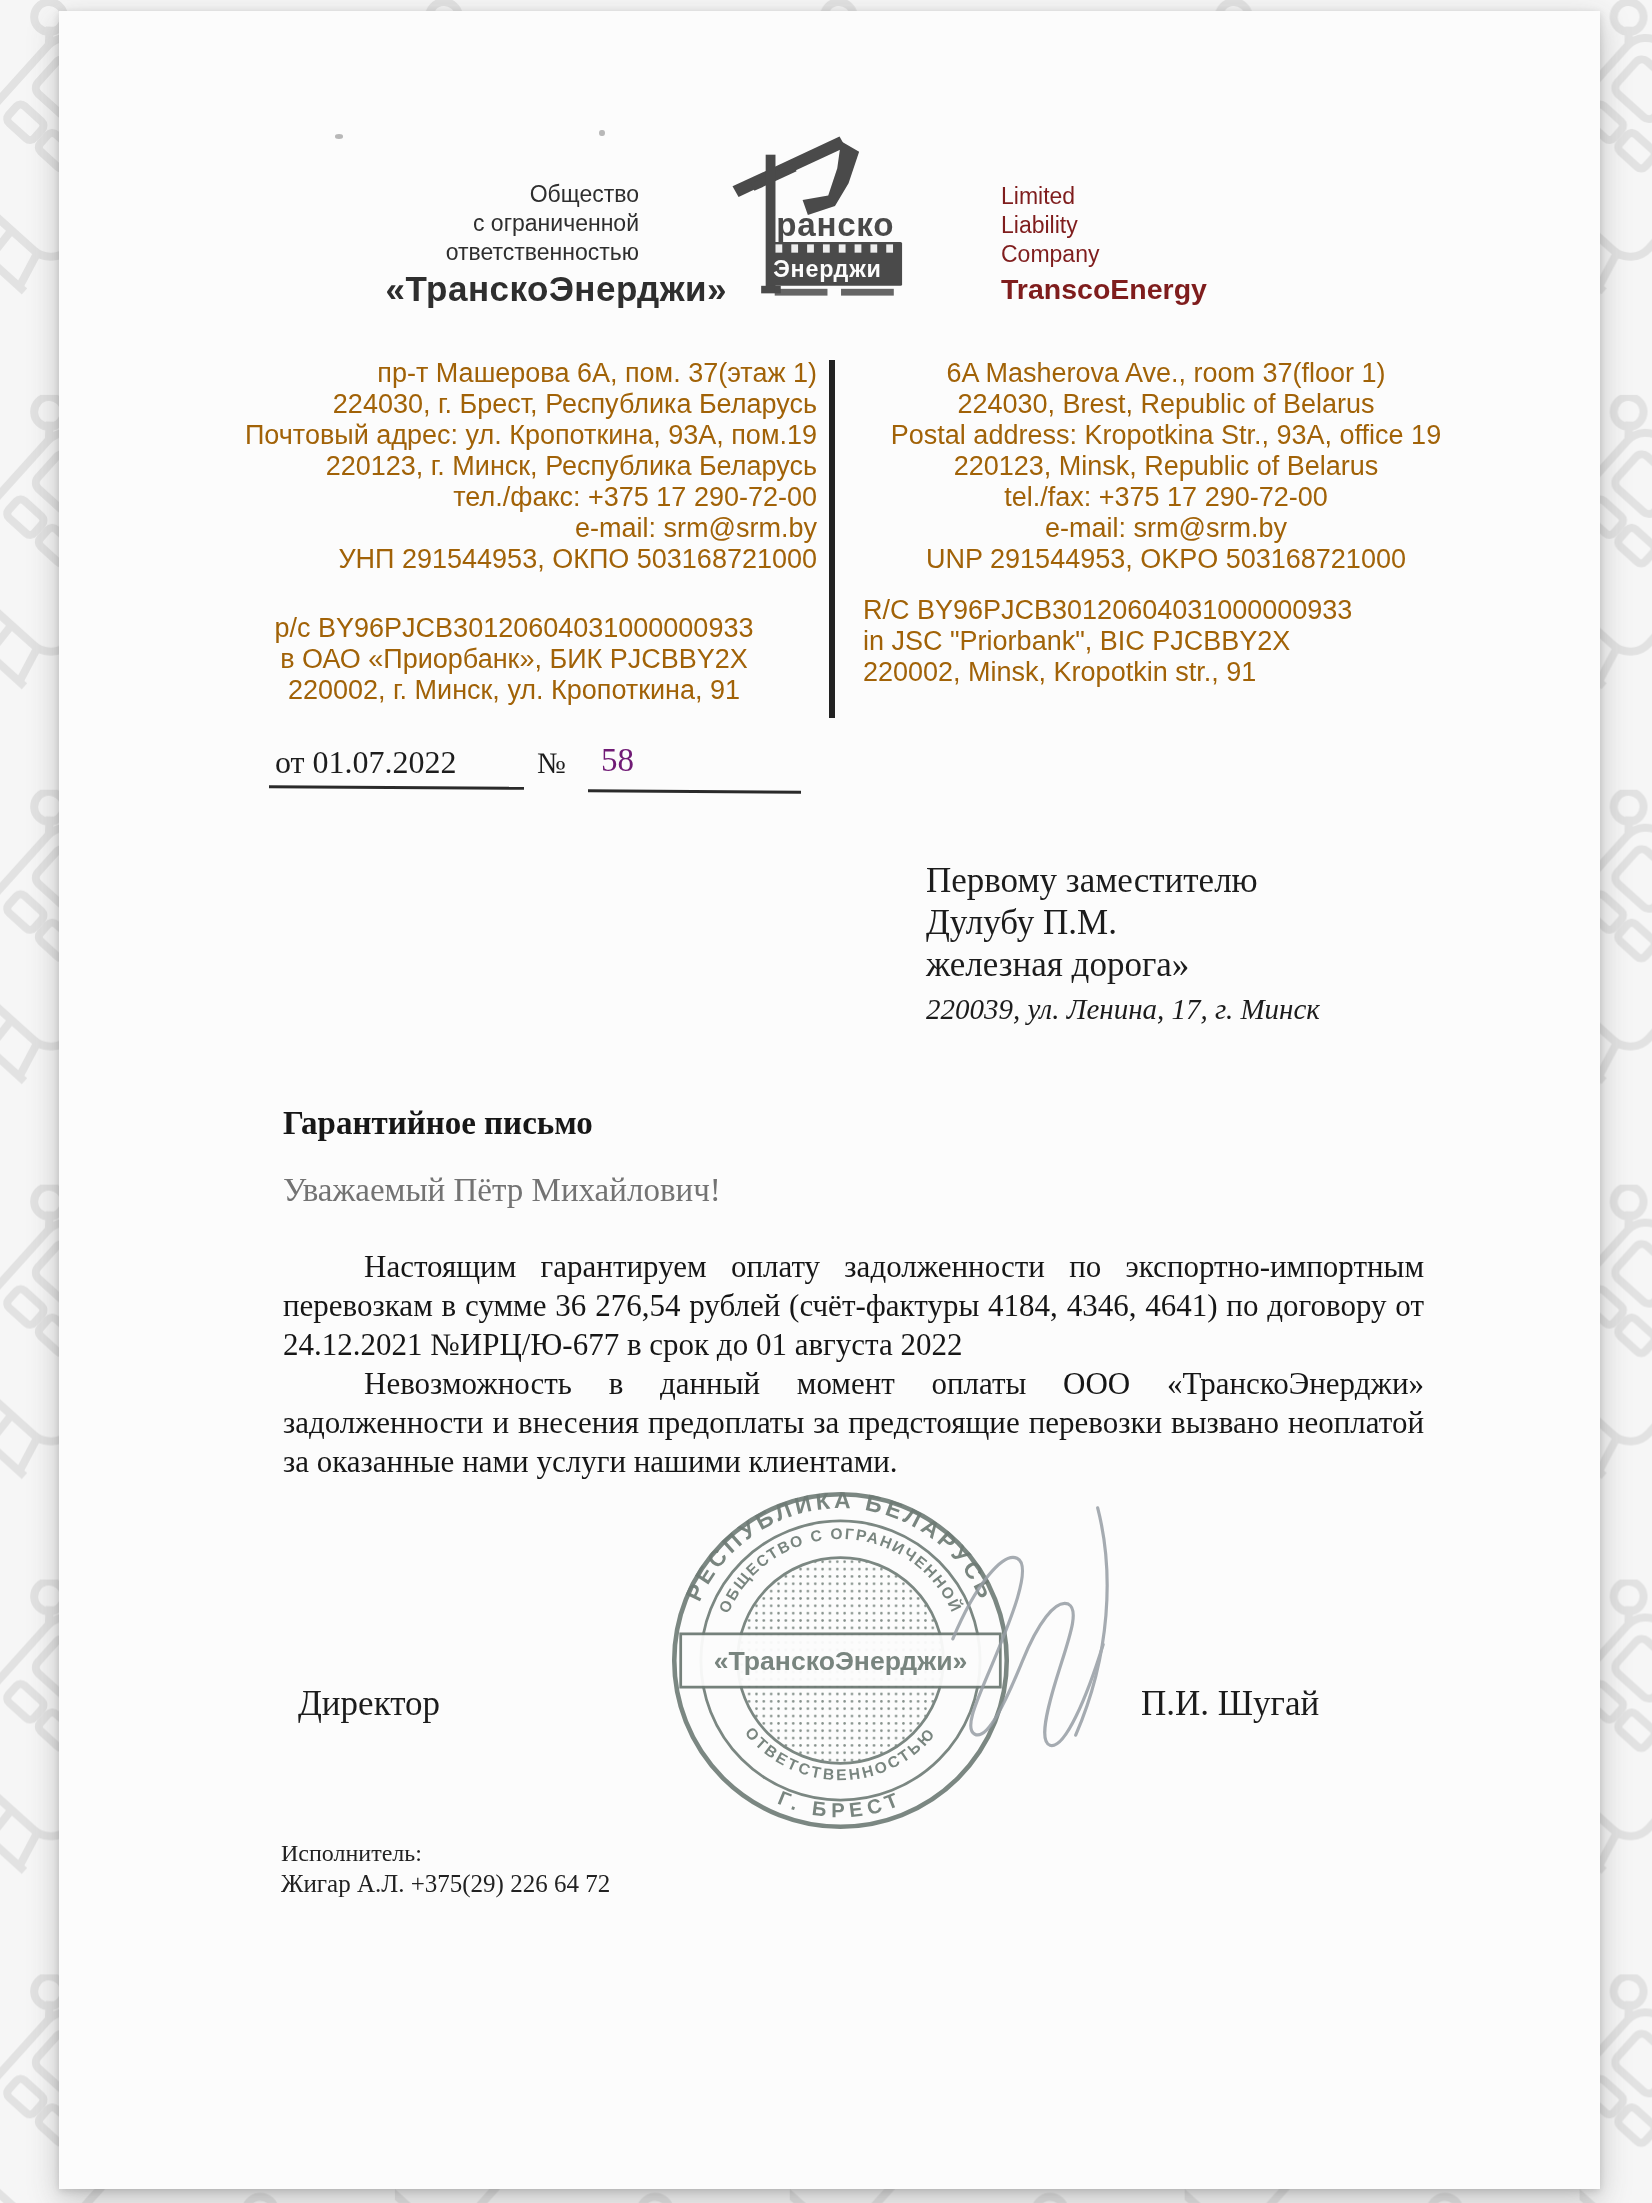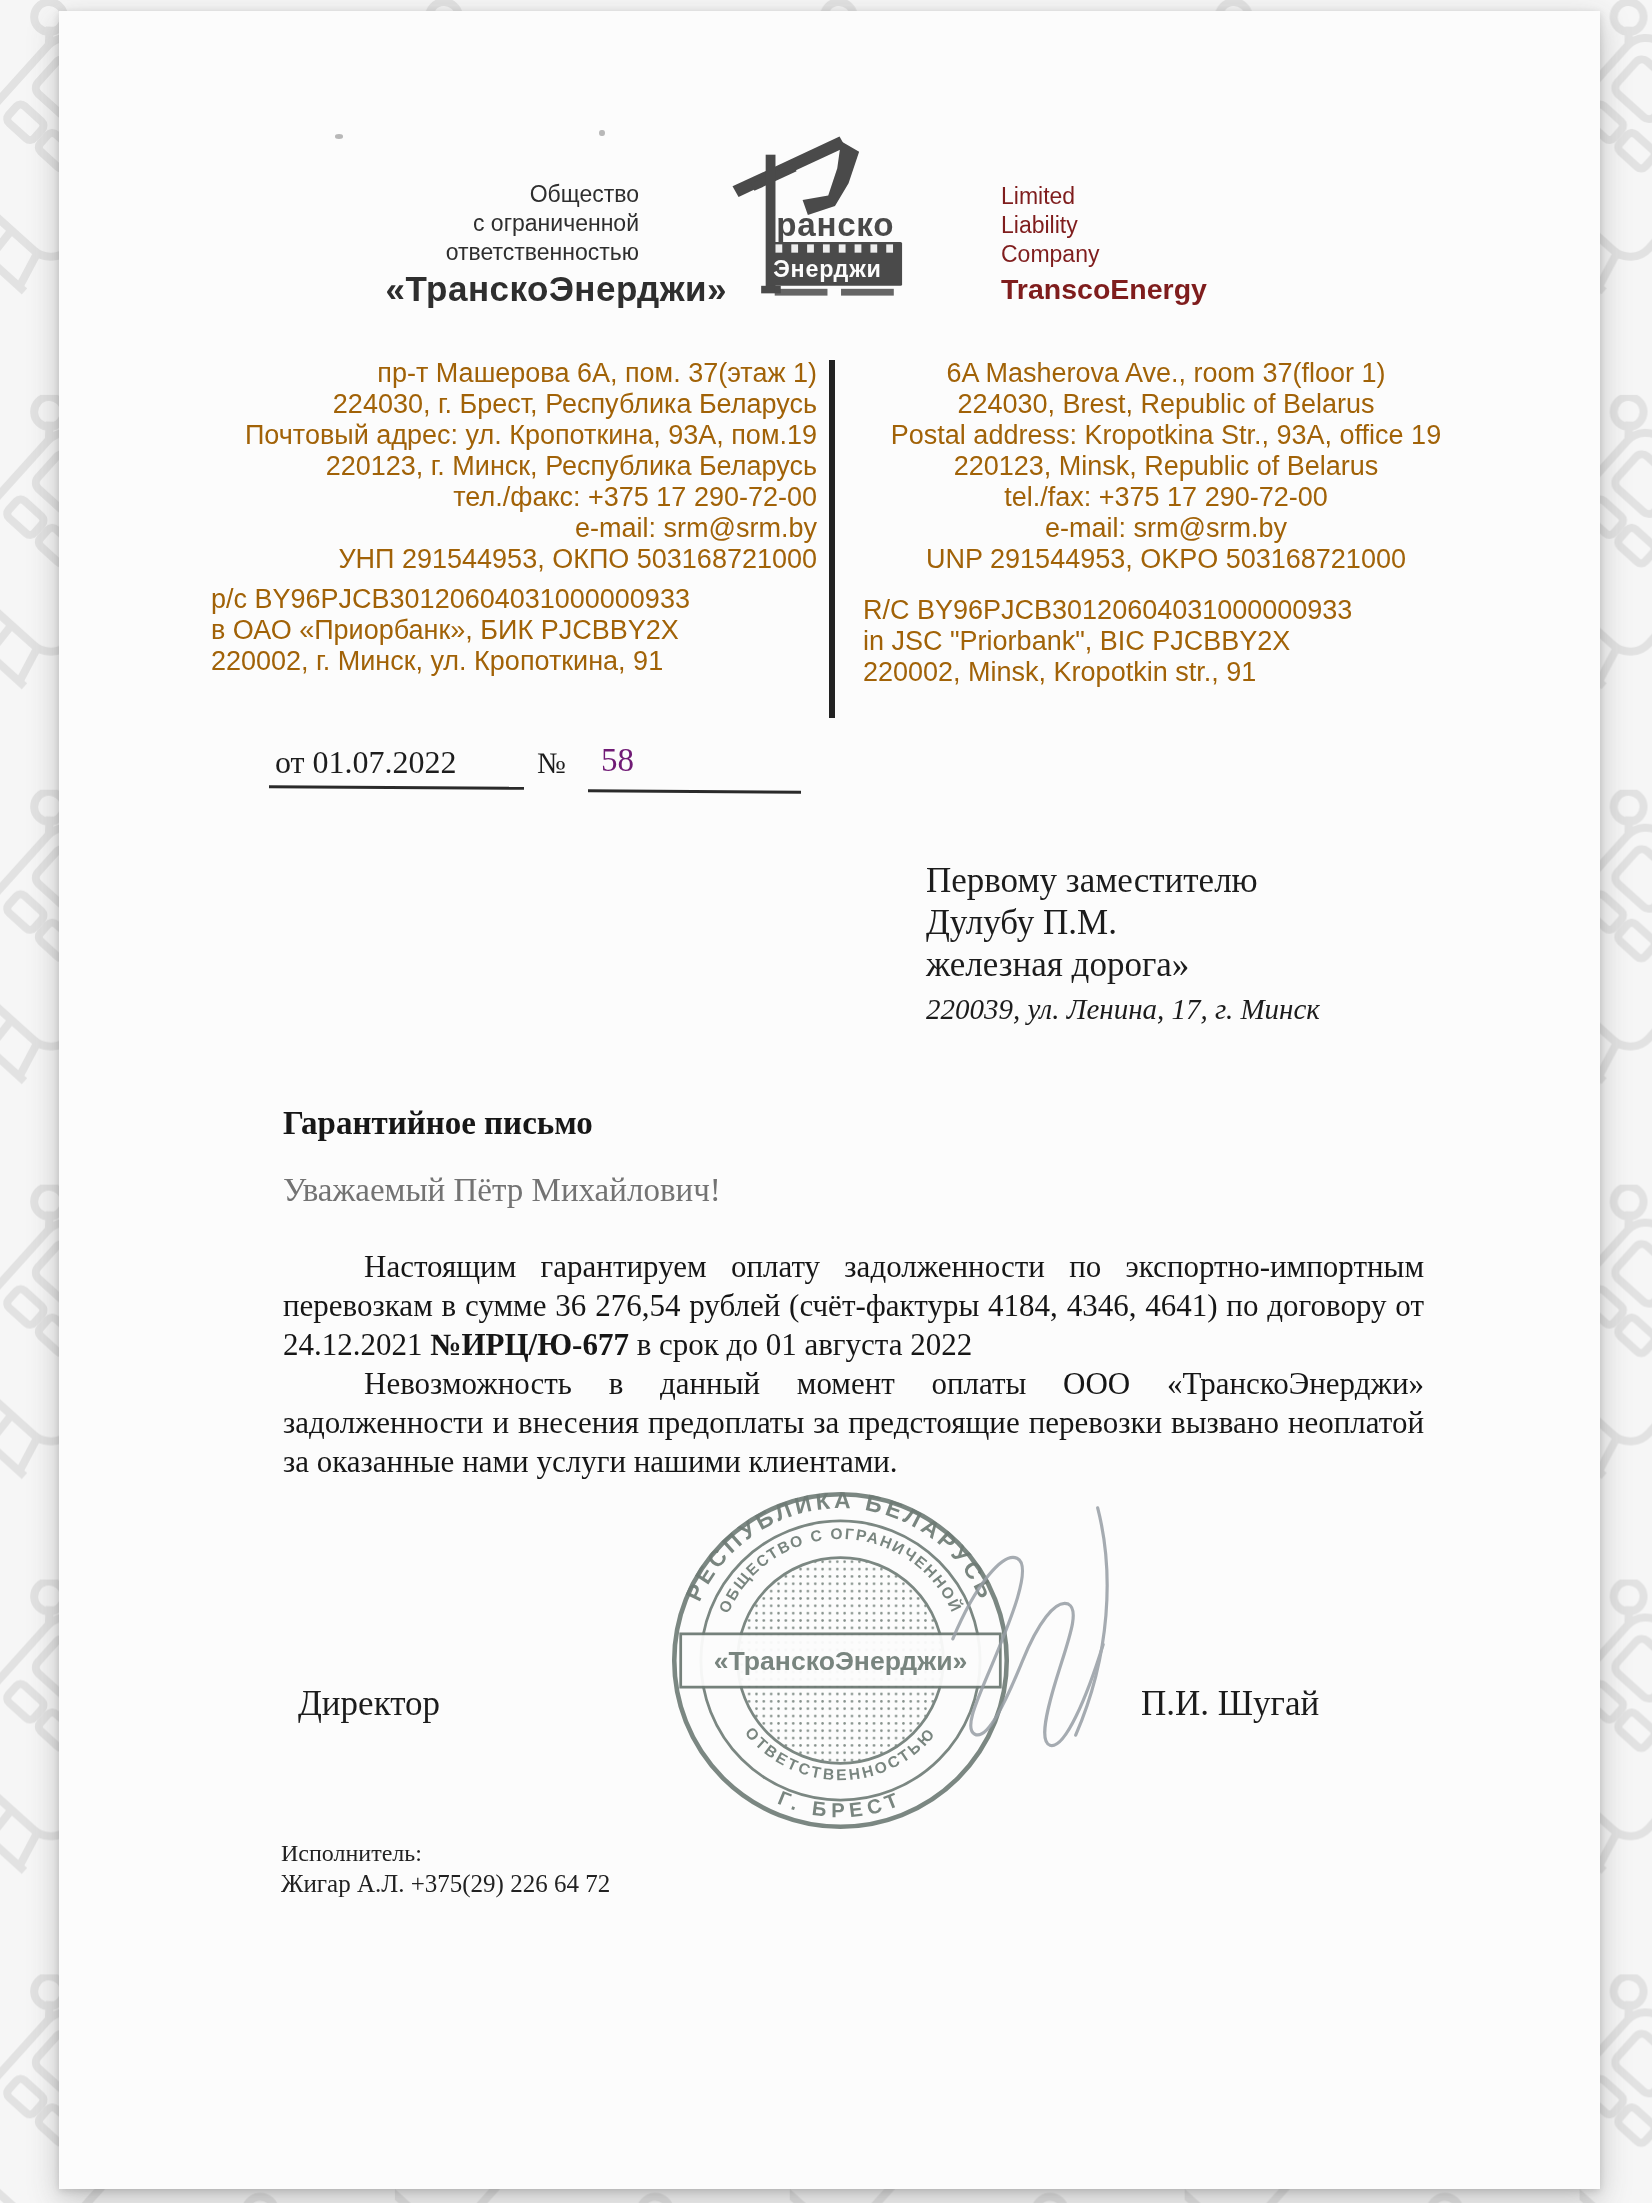--- a/index.html
+++ b/index.html
@@ -25,21 +25,21 @@
   .ru-co .small { font-size: 23px; line-height: 29px; padding-right: 88px; font-family: "Liberation Sans", sans-serif; }
   .ru-co .big   { font-size: 35px; font-weight: bold; margin-top: 1.8px; font-family: "Liberation Sans", sans-serif; letter-spacing: 0.5px; }
   .en-co { left: 1001px; top: 182px; text-align: left; color: #7f1d1d; }
   .en-co .small { font-size: 23px; line-height: 29px; font-family: "Liberation Sans", sans-serif; }
   .en-co .big   { font-size: 28.5px; font-weight: bold; margin-top: 3.7px; font-family: "Liberation Sans", sans-serif; }
 
   
   .addr { font-size: 27px; line-height: 31px; color: #a16207; font-family: "Liberation Sans", sans-serif; }
   .ru-addr { left: 211px; top: 358px; width: 606px; text-align: right; }
   .en-addr { left: 863px; top: 358px; width: 606px; text-align: center; }
-  .ru-bank { left: 211px; top: 584px; width: 606px; text-align: left; }
+  .ru-bank { left: 211px; top: 613px; width: 606px; text-align: center; }
   .en-bank { left: 863px; top: 595px; width: 606px; text-align: left; }
   .vdiv { left: 829px; top: 360px; width: 6.4px; height: 358px; background: #222; }
 
   
   .ref-date { left: 275px; top: 744px; font-size: 32px; color: #1d1d1d; }
   .ref-no   { left: 537px; top: 746px; font-size: 30px; color: #1d1d1d; }
   .ref-num  { left: 601px; top: 742px; font-size: 33px; color: #701a75; }
   .rule { height: 2.8px; background: #2a2a2a; }
   .rule1 { left: 269px; top: 786px; width: 255px; transform: rotate(.35deg); }
   .rule2 { left: 588px; top: 790px; width: 213px; transform: rotate(.35deg); }
@@ -47,21 +47,21 @@
   
   .addressee { left: 926px; top: 860px; width: 533px; color: #1c1c1c; }
   .addressee .ln { font-size: 35px; line-height: 42px; }
   .addressee .addr-it { font-size: 29px; font-style: italic; margin-top: 7.3px; }
 
   
   .subject { left: 283px; top: 1105px; font-size: 33px; font-weight: bold; color: #171717; }
   .salutation { left: 283px; top: 1172px; width: 1141px; text-align: left; font-size: 33px; color: #737373; }
   .bodytext { left: 283px; top: 1247px; width: 1141px; font-size: 31px; line-height: 39px; color: #161616; text-align: justify; }
   .bodytext p { margin: 0; text-indent: 81px; }
-  .b { font-weight: bold; }
+  .b { font-weight: normal; }
 
   
   .sig-title { left: 298px; top: 1684px; font-size: 35px; color: #1c1c1c; }
   .sig-name  { left: 1141px; top: 1684px; font-size: 35px; color: #1c1c1c; }
 
   .footer-label { left: 281px; top: 1840px; font-size: 24px; color: #222; }
   .footer-contact { left: 281px; top: 1870px; font-size: 25px; color: #222; }
 
   .speck { position: absolute; background: #8a8a8a; border-radius: 50%; opacity: .6; }
 </style>

